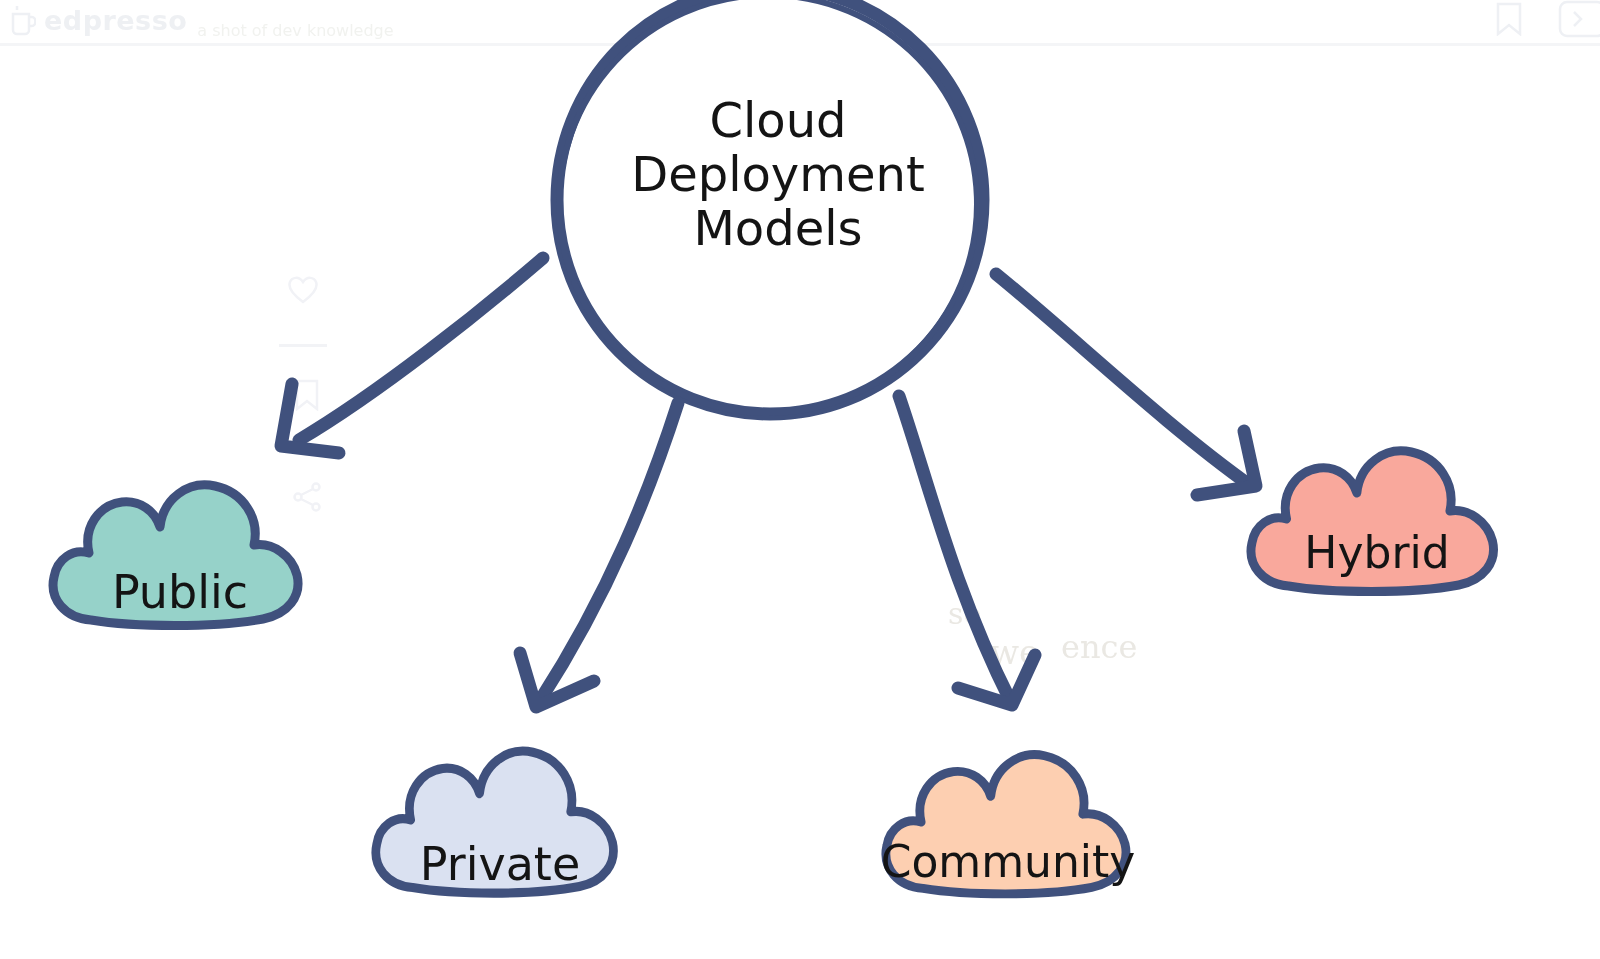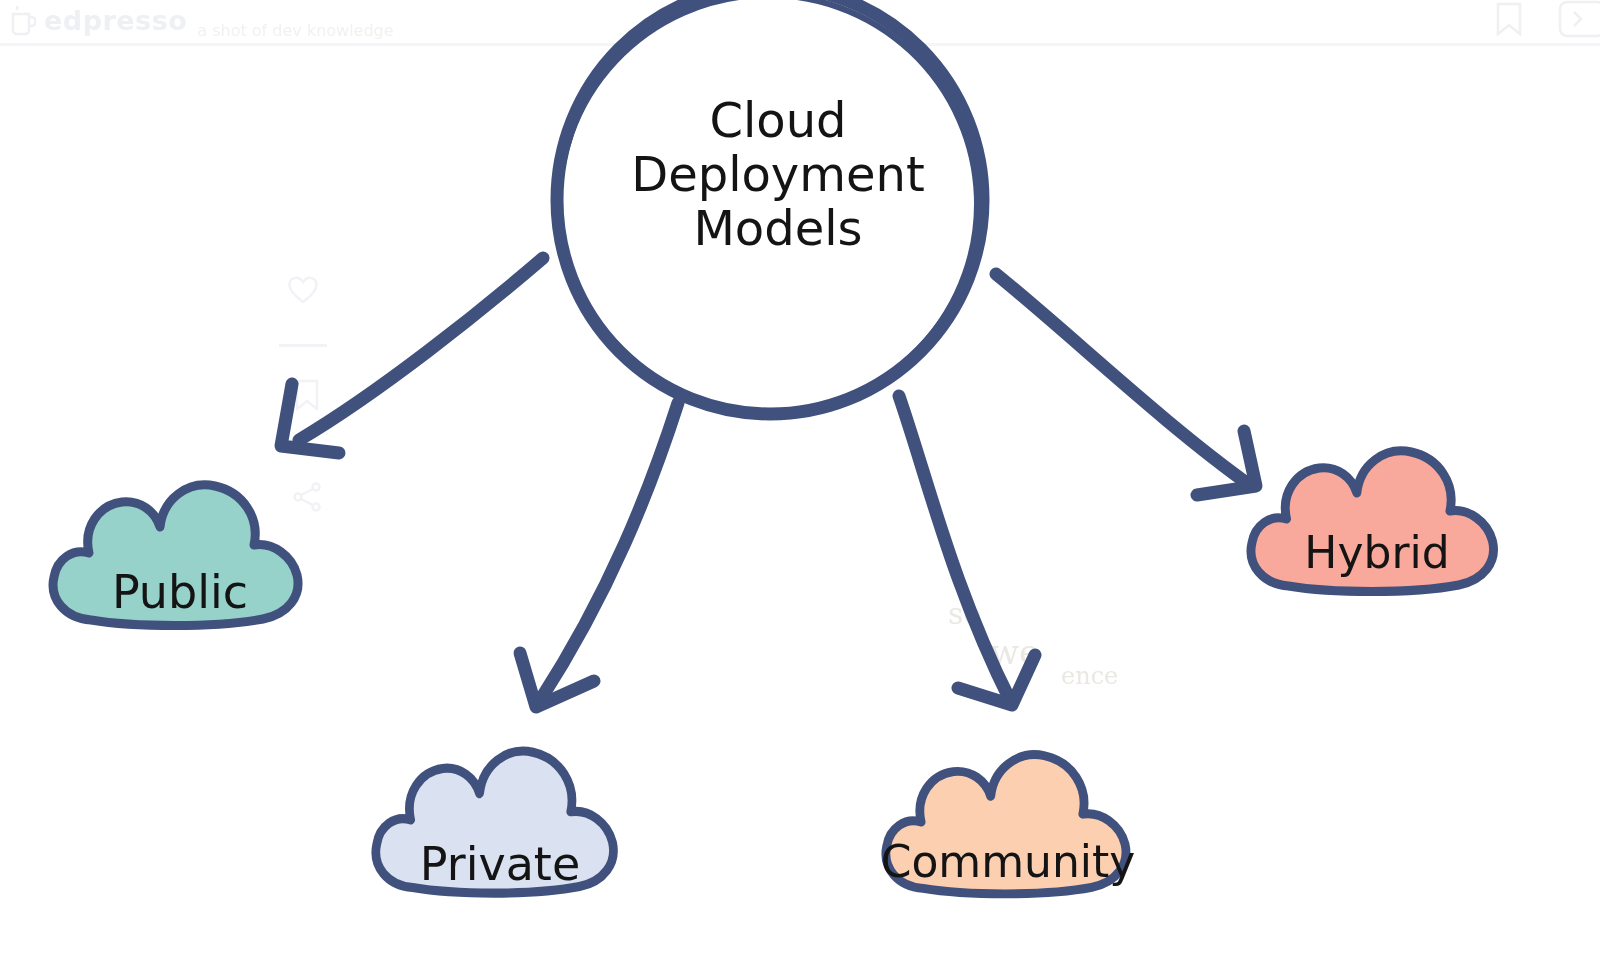--- a/index.html
+++ b/index.html
@@ -72,21 +72,21 @@
   </svg>
   <svg class="left-rail-icon" style="left:292px; top:482px;" width="30" height="30" viewBox="0 0 30 30">
     <circle class="rail-stroke" cx="24" cy="5" r="3.5"></circle>
     <circle class="rail-stroke" cx="6" cy="15" r="3.5"></circle>
     <circle class="rail-stroke" cx="24" cy="25" r="3.5"></circle>
     <path class="rail-stroke" d="M9 13 L21 7 M9 17 L21 23"></path>
   </svg>
 
   <div class="ghost-frag" style="left:948px; top:596px; font-size:30px;">se</div>
   <div class="ghost-frag" style="left:990px; top:632px; font-size:34px;">we</div>
-  <div class="ghost-frag" style="left:1061px; top:662px; font-size:24px;">ence</div>
+  <div class="ghost-frag" style="left:1061px; top:628px; font-size:32px;">ence</div>
 
   <svg class="diagram" width="1600" height="959" viewBox="0 0 1600 959">
 
     <defs>
       <path id="cloudShape" d="M 46 157
                C 20 155, 4 136, 9 114
                C 12 96, 28 85, 44 90
                C 38 64, 54 42, 77 39
                C 95 37, 110 48, 115 64
                C 118 36, 143 17, 170 23

